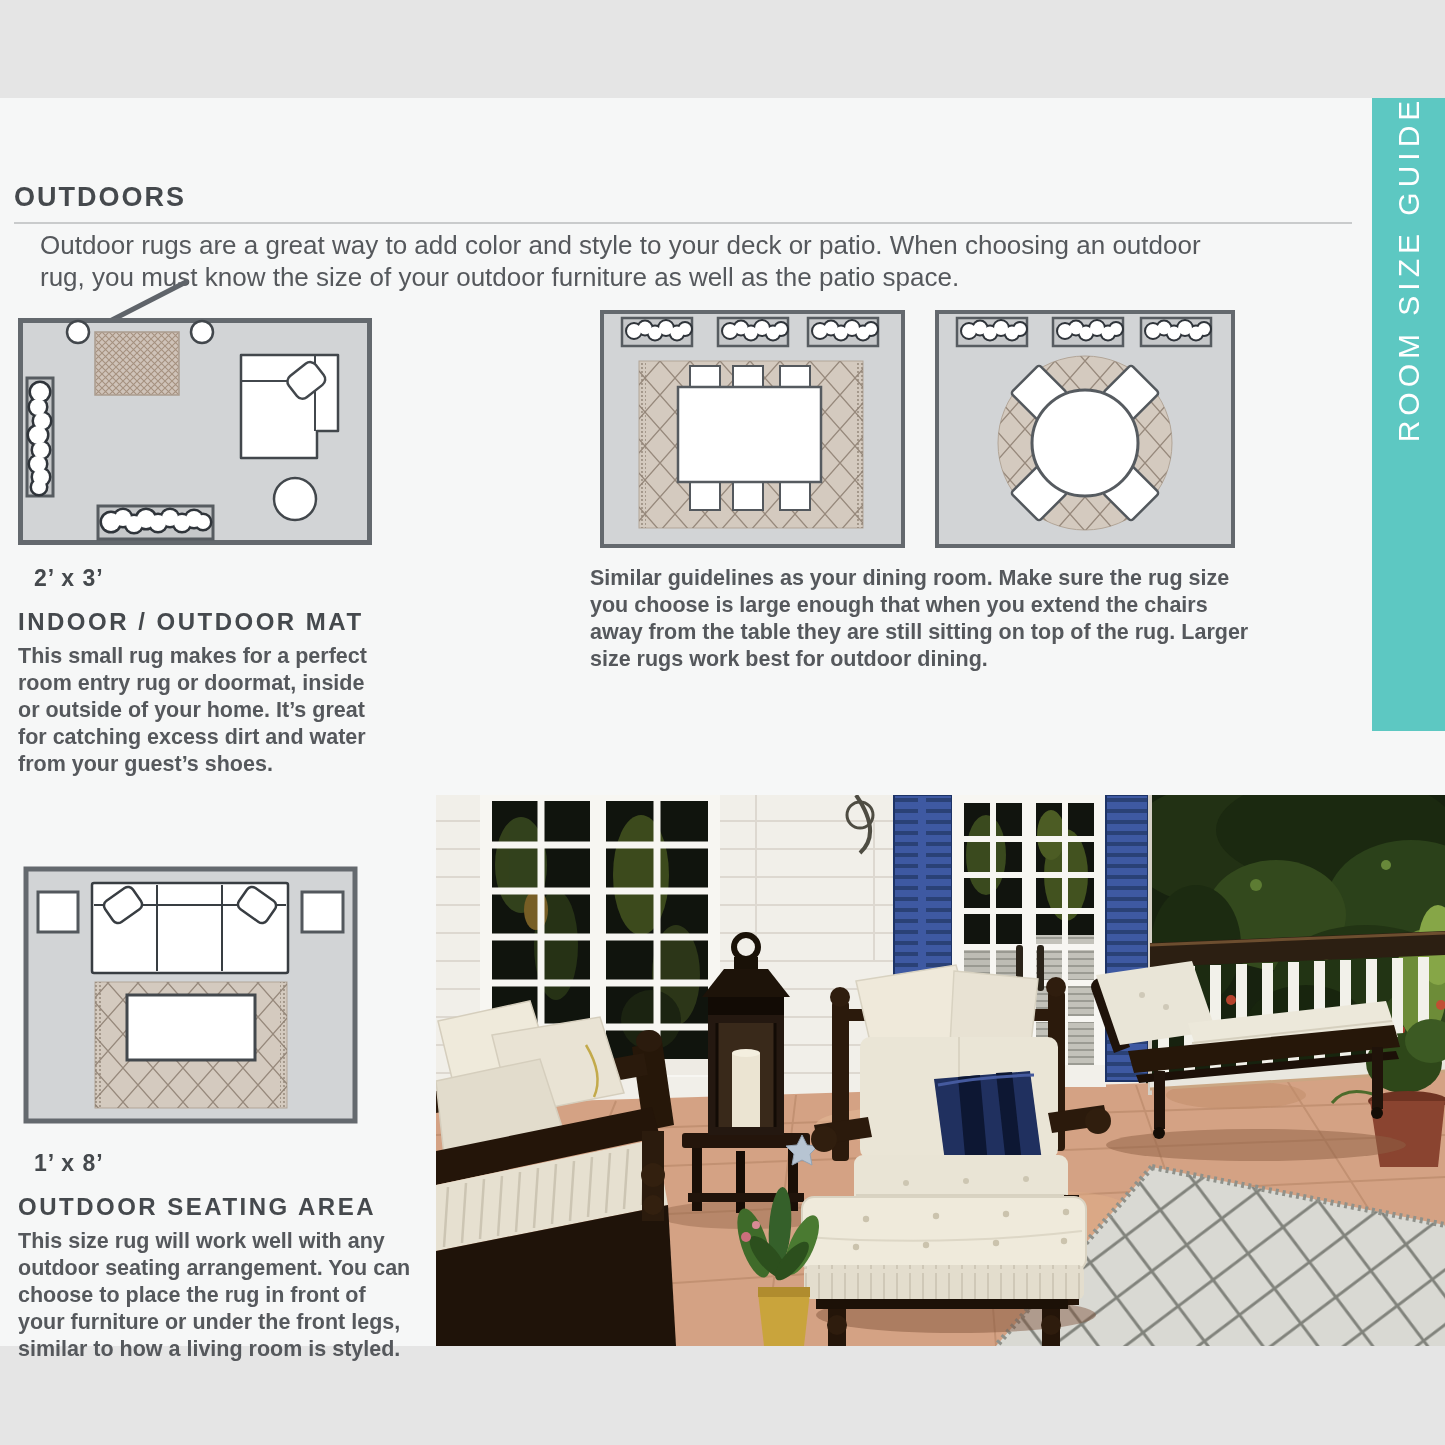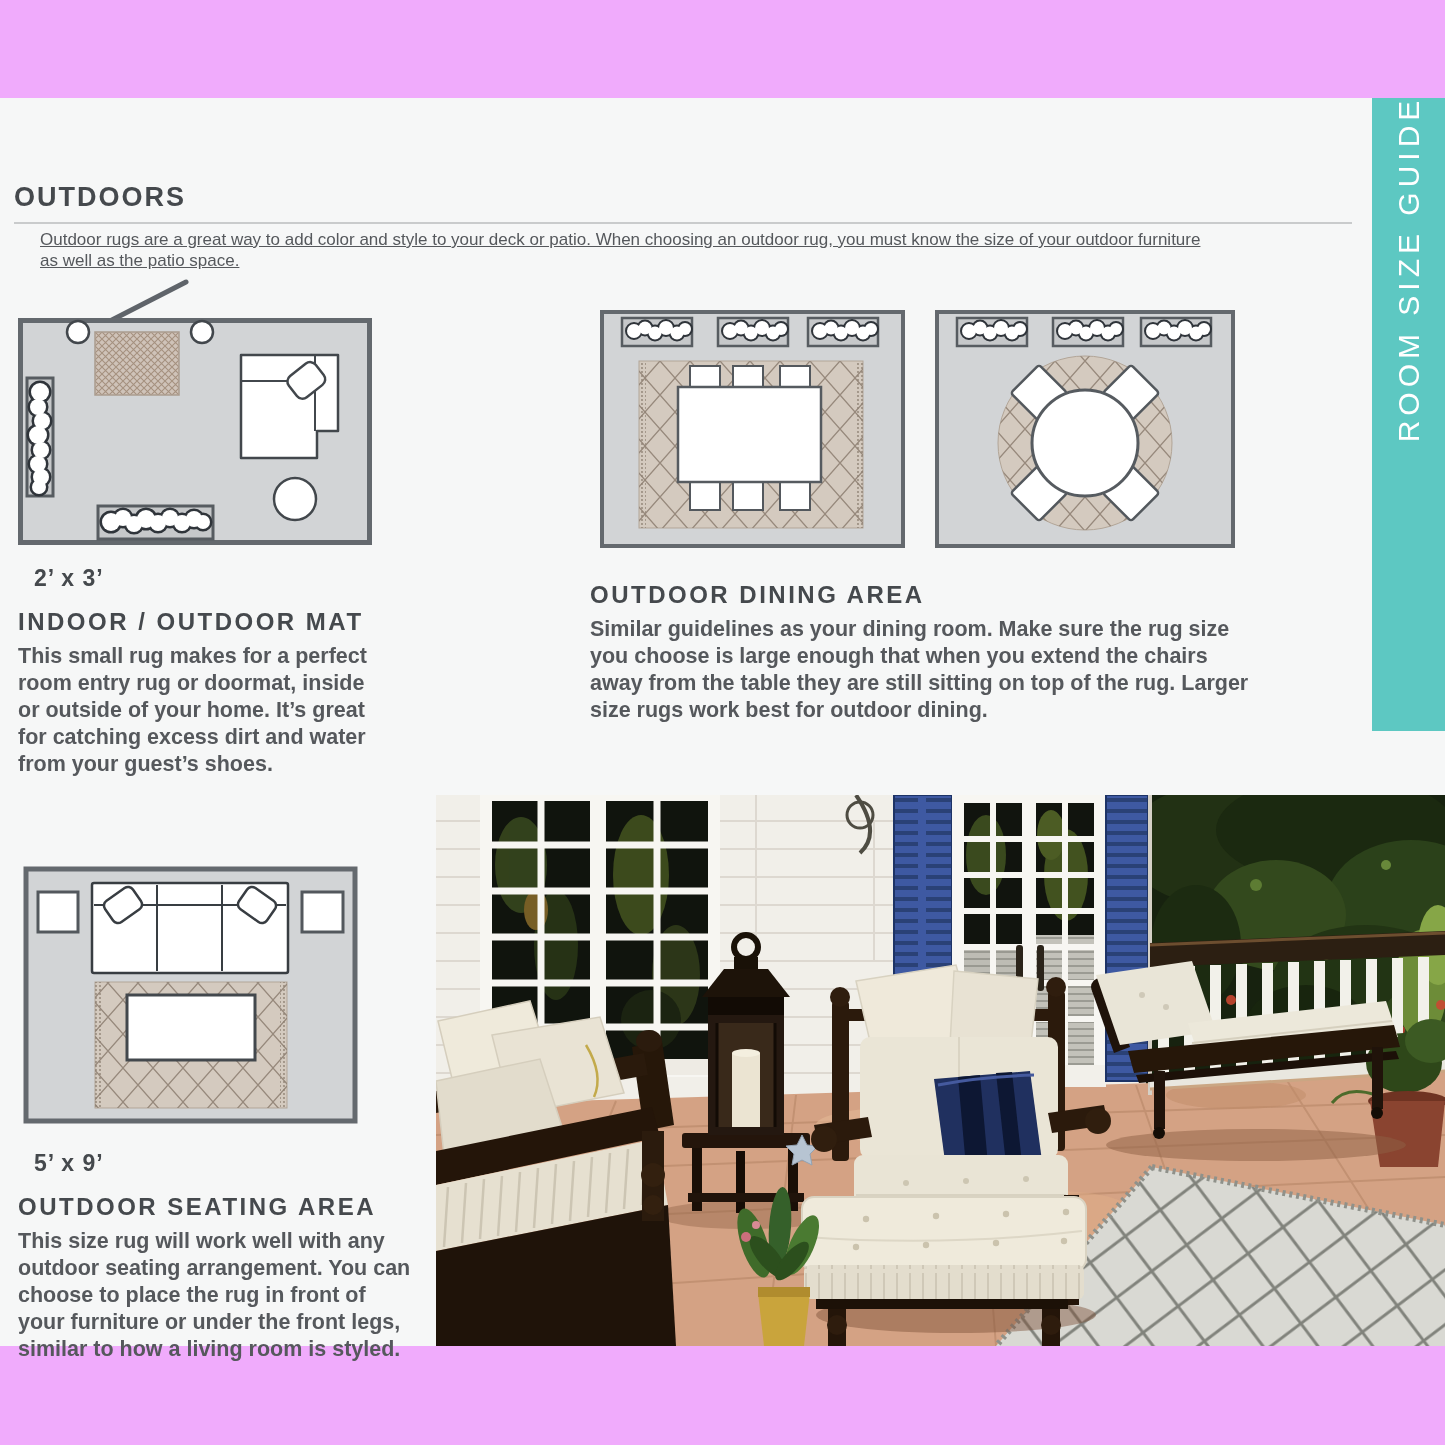--- a/index.html
+++ b/index.html
@@ -1,23 +1,23 @@
 <!DOCTYPE html>
 <html><head>
 <meta charset="utf-8">
 <style>
   html,body{margin:0;padding:0;background:#ffffff;}
-  .page{position:relative;width:1445px;height:1445px;background:#f0abfc;overflow:hidden;
+  .page{position:relative;width:1445px;height:1445px;background:#e5e5e5;overflow:hidden;
         font-family:"Liberation Sans", sans-serif;color:#55585c;}
   .content-bg{position:absolute;left:0;top:98px;width:1445px;height:1248px;background:#f6f7f7;}
   .page-title{position:absolute;left:14px;top:182px;margin:0;font-size:27px;font-weight:bold;
         letter-spacing:2px;color:#45494d;}
   .rule{position:absolute;left:14px;top:222px;width:1338px;height:2px;background:#c9cbcc;}
-  .intro{position:absolute;left:40px;top:229px;width:1165px;margin:0;font-size:17px;
-        line-height:1.24;color:#55585c;text-decoration:underline;}
+  .intro{position:absolute;left:40px;top:229px;width:1165px;margin:0;font-size:26px;
+        line-height:1.24;color:#55585c;}
   .pointer{position:absolute;left:96px;top:276px;}
   .diagram{position:absolute;}
   .d1{left:18px;top:318px;}
   .d2{left:600px;top:310px;}
   .d3{left:935px;top:310px;}
   .d4{left:18px;top:864px;}
   .photo{position:absolute;left:436px;top:795px;}
   .sec{position:absolute;}
   .sec1{left:18px;top:565px;width:362px;}
   .sec2{left:590px;top:565px;width:675px;}
@@ -188,25 +188,24 @@
     <rect x="262" y="118" width="7" height="126" fill="url(#ps4)"></rect>
     <rect x="109" y="131" width="128" height="65" fill="#ffffff" stroke="#43484d" stroke-width="3"></rect>
   </svg>
 
   <div class="sec sec1">
     <div class="size">2’ x 3’</div>
     <h2>INDOOR / OUTDOOR MAT</h2>
     <p>This small rug makes for a perfect room entry rug or doormat, inside or outside of your home. It’s great for catching excess dirt and water from your guest’s shoes.</p>
   </div>
   <div class="sec sec2">
-    <h2>OUTDOOR DINING AREA</h2>
     <p>Similar guidelines as your dining room. Make sure the rug size you choose is large enough that when you extend the chairs away from the table they are still sitting on top of the rug. Larger size rugs work best for outdoor dining.</p>
   </div>
   <div class="sec sec3">
-    <div class="size">5’ x 9’</div>
+    <div class="size">1’ x 8’</div>
     <h2>OUTDOOR SEATING AREA</h2>
     <p>This size rug will work well with any outdoor seating arrangement. You can choose to place the rug in front of your furniture or under the front legs, similar to how a living room is styled.</p>
   </div>
 
   <svg class="photo" width="1009" height="551" viewBox="0 0 1009 551" preserveAspectRatio="none">
     <defs>
       <pattern id="prug" width="62" height="62" patternUnits="userSpaceOnUse" patternTransform="rotate(8)">
         <path d="M31,0 L62,31 L31,62 L0,31 Z" fill="none" stroke="#777972" stroke-width="3"></path>
       </pattern>
       <pattern id="louv" width="10" height="11" patternUnits="userSpaceOnUse">

